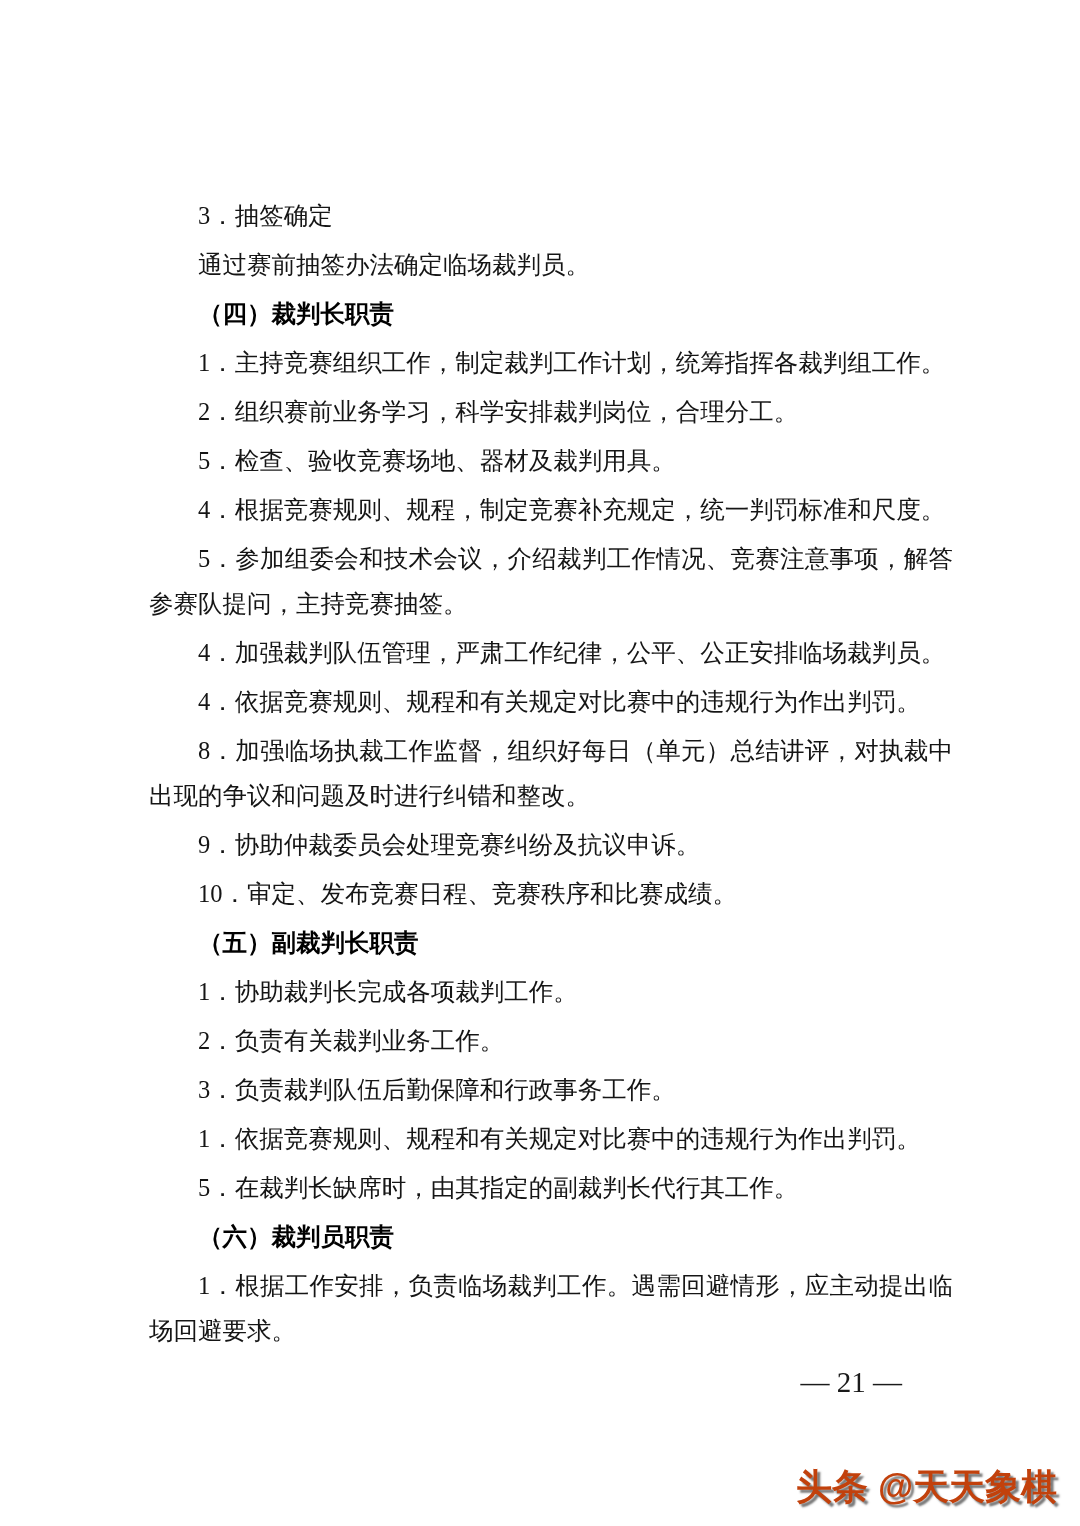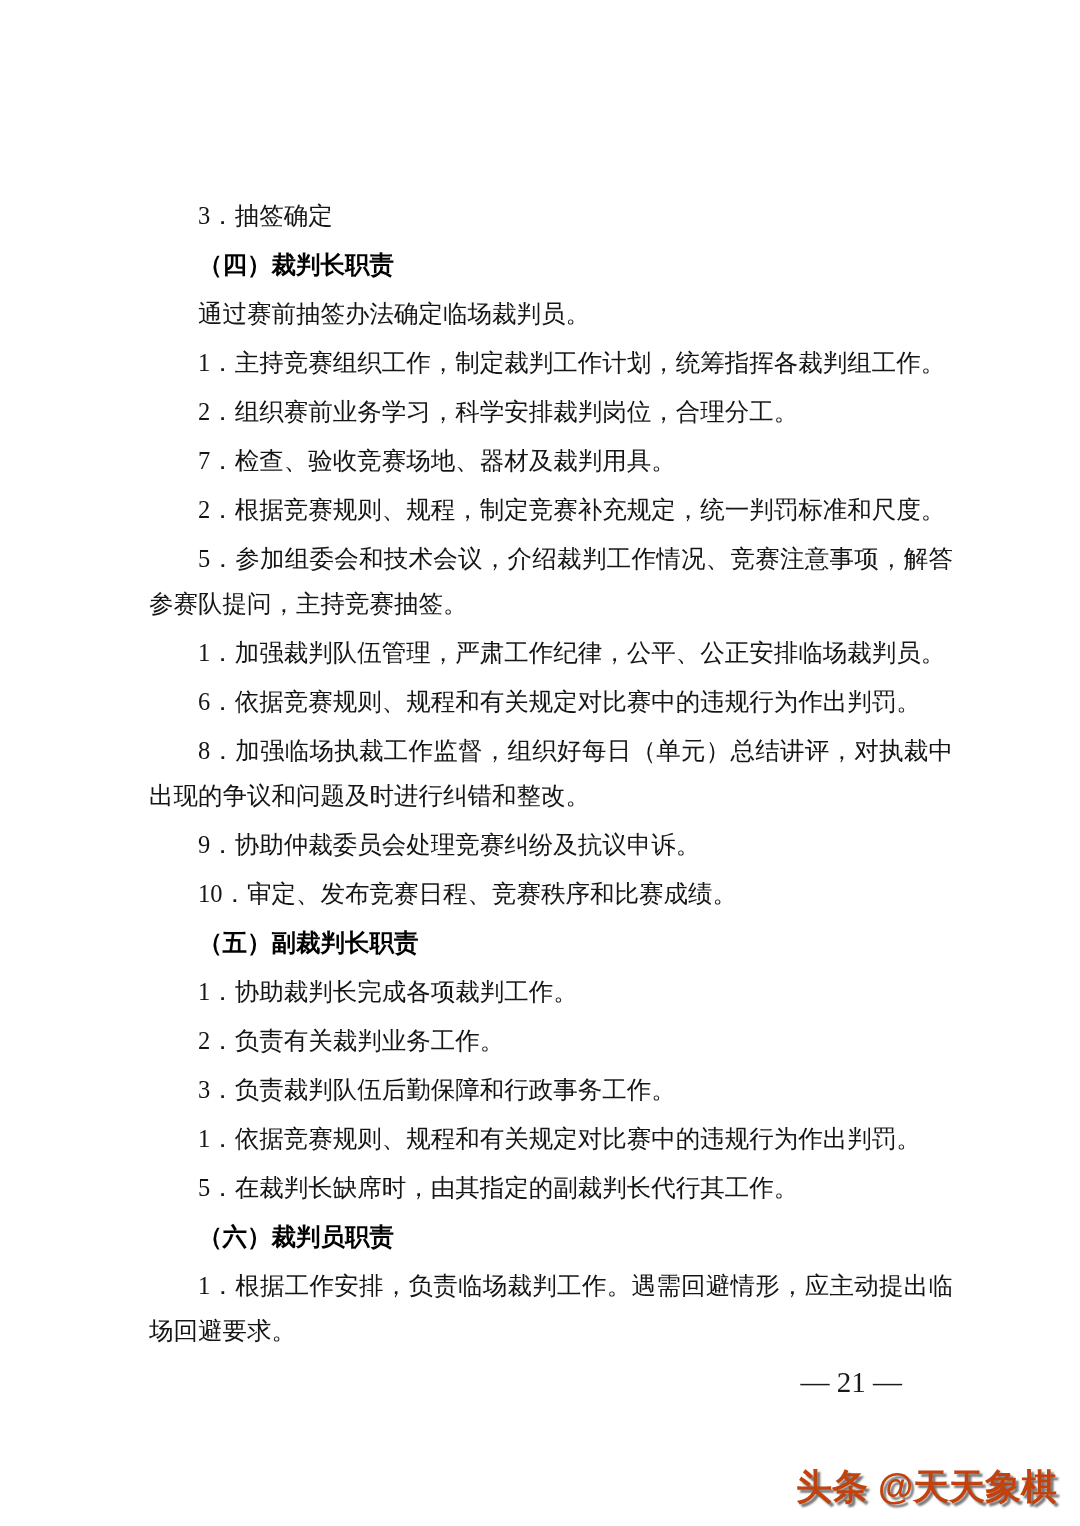--- a/index.html
+++ b/index.html
@@ -58,29 +58,29 @@
   }
 </style>
 </head>
 <body>
 
 <div class="page">
 
   <div class="doc-body">
 
   <p class="para">3．抽签确定</p>
+      <p class="para">通过赛前抽签办法确定临场裁判员。</p>
       <p class="para heading">（四）裁判长职责</p>
-      <p class="para">通过赛前抽签办法确定临场裁判员。</p>
       <p class="para">1．主持竞赛组织工作，制定裁判工作计划，统筹指挥各裁判组工作。</p>
       <p class="para">2．组织赛前业务学习，科学安排裁判岗位，合理分工。</p>
-      <p class="para">7．检查、验收竞赛场地、器材及裁判用具。</p>
-      <p class="para">2．根据竞赛规则、规程，制定竞赛补充规定，统一判罚标准和尺度。</p>
+      <p class="para">5．检查、验收竞赛场地、器材及裁判用具。</p>
+      <p class="para">4．根据竞赛规则、规程，制定竞赛补充规定，统一判罚标准和尺度。</p>
       <p class="para">5．参加组委会和技术会议，介绍裁判工作情况、竞赛注意事项，解答参赛队提问，主持竞赛抽签。</p>
-      <p class="para">1．加强裁判队伍管理，严肃工作纪律，公平、公正安排临场裁判员。</p>
-      <p class="para">6．依据竞赛规则、规程和有关规定对比赛中的违规行为作出判罚。</p>
+      <p class="para">4．加强裁判队伍管理，严肃工作纪律，公平、公正安排临场裁判员。</p>
+      <p class="para">4．依据竞赛规则、规程和有关规定对比赛中的违规行为作出判罚。</p>
       <p class="para">8．加强临场执裁工作监督，组织好每日（单元）总结讲评，对执裁中出现的争议和问题及时进行纠错和整改。</p>
       <p class="para">9．协助仲裁委员会处理竞赛纠纷及抗议申诉。</p>
       <p class="para">10．审定、发布竞赛日程、竞赛秩序和比赛成绩。</p>
       <p class="para heading">（五）副裁判长职责</p>
       <p class="para">1．协助裁判长完成各项裁判工作。</p>
       <p class="para">2．负责有关裁判业务工作。</p>
       <p class="para">3．负责裁判队伍后勤保障和行政事务工作。</p>
       <p class="para">1．依据竞赛规则、规程和有关规定对比赛中的违规行为作出判罚。</p>
       <p class="para">5．在裁判长缺席时，由其指定的副裁判长代行其工作。</p>
       <p class="para heading">（六）裁判员职责</p>

